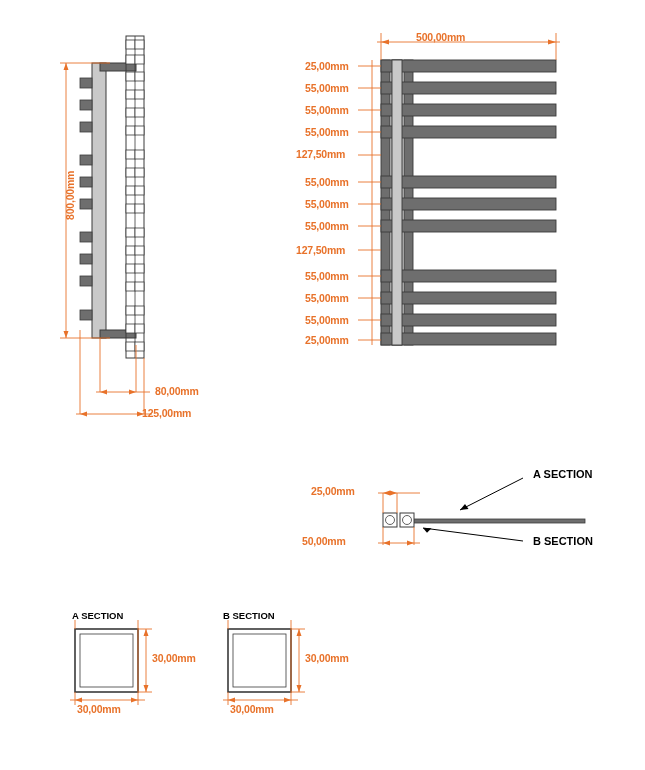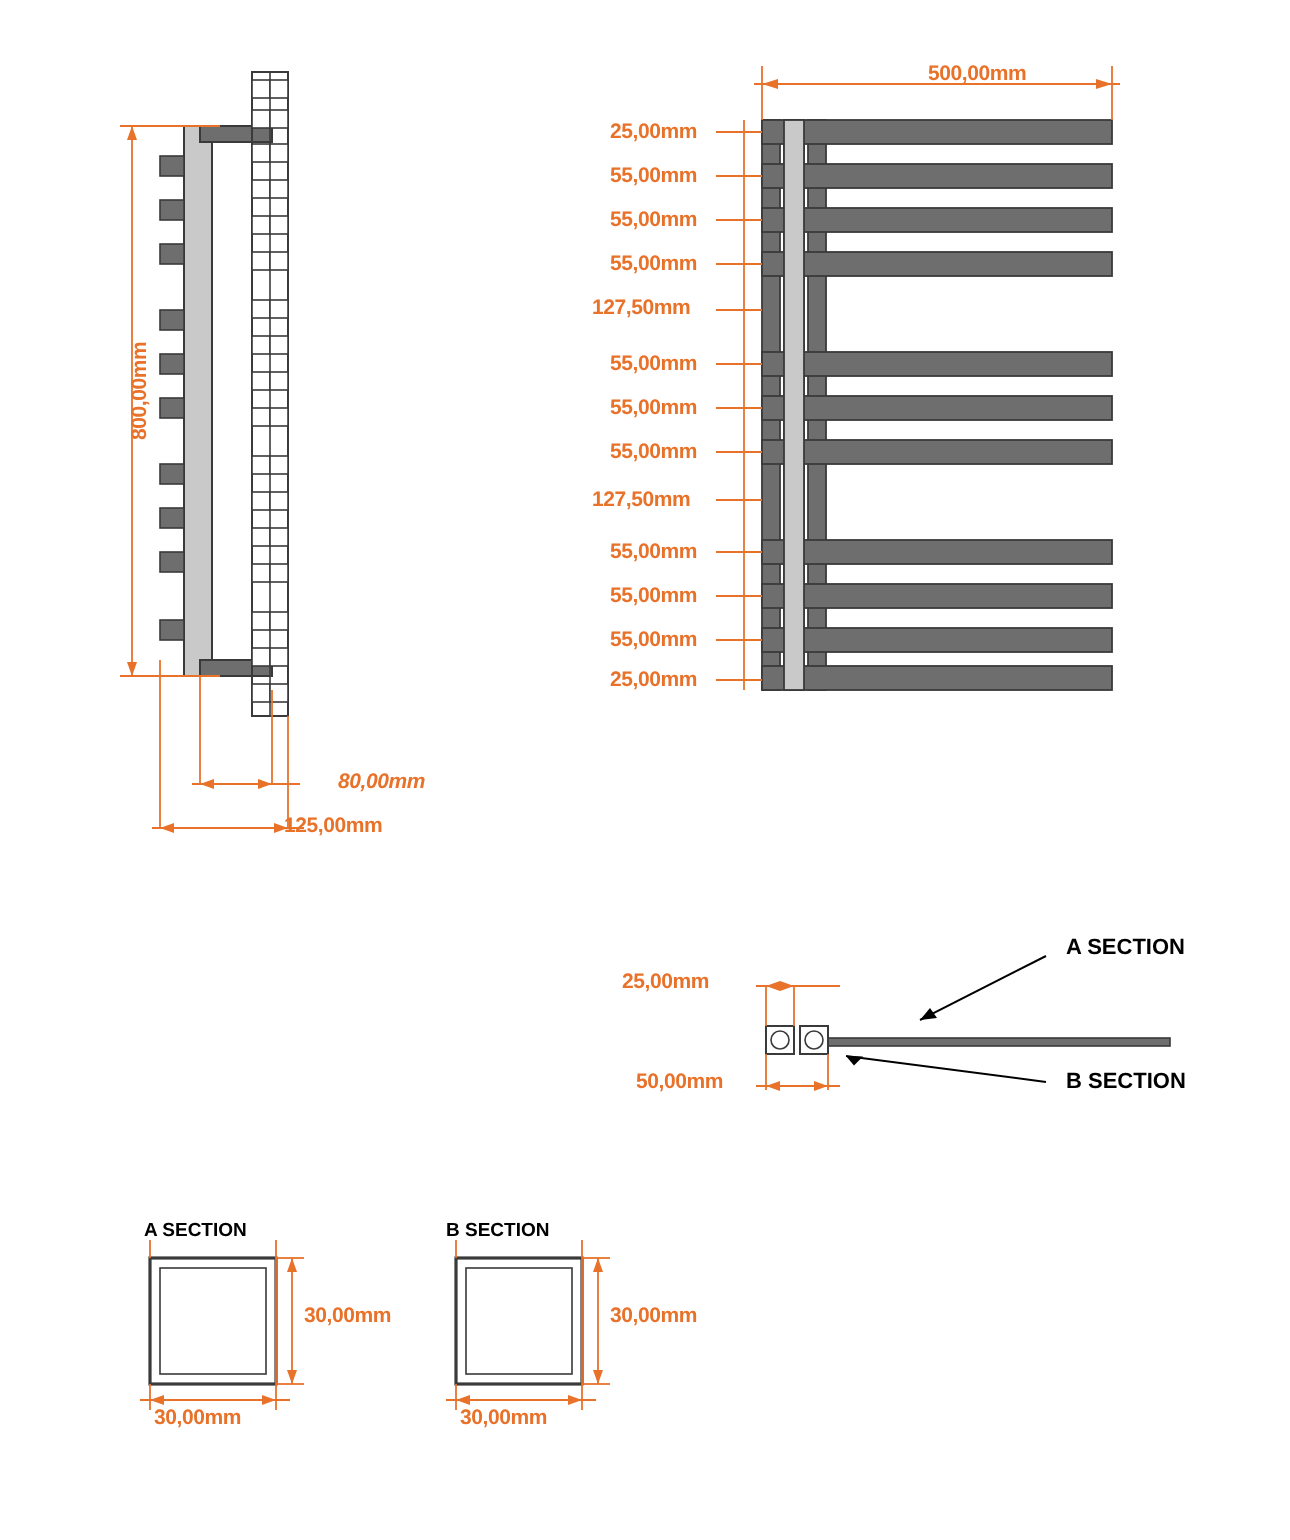--- a/index.html
+++ b/index.html
@@ -248,41 +248,41 @@
       <path d="M291,700 l-7,-2.5 v5 z" fill="#E8722A" stroke="none"></path>
       <line x1="299" y1="629" x2="299" y2="692"></line>
       <path d="M299,629 l-2.5,7 h5 z" fill="#E8722A" stroke="none"></path>
       <path d="M299,692 l-2.5,-7 h5 z" fill="#E8722A" stroke="none"></path>
       <line x1="291" y1="629" x2="305" y2="629"></line>
       <line x1="291" y1="692" x2="305" y2="692"></line>
     </g>
   </svg>
 
   <div class="dim-label vert" style="left:64px; top:220px;">800,00mm</div>
-  <div class="dim-label" style="left:169px; top:385px;font-style:italic;">80,00mm</div>
+  <div class="dim-label" style="left:155px; top:385px;">80,00mm</div>
   <div class="dim-label" style="left:142px; top:407px;">125,00mm</div>
 
-  <div class="dim-label" style="left:464px; top:31px;">500,00mm</div>
+  <div class="dim-label" style="left:416px; top:31px;">500,00mm</div>
 
   <div class="dim-label" style="left:305px; top:60px;">25,00mm</div>
   <div class="dim-label" style="left:305px; top:82px;">55,00mm</div>
   <div class="dim-label" style="left:305px; top:104px;">55,00mm</div>
   <div class="dim-label" style="left:305px; top:126px;">55,00mm</div>
   <div class="dim-label" style="left:296px; top:148px;">127,50mm</div>
   <div class="dim-label" style="left:305px; top:176px;">55,00mm</div>
   <div class="dim-label" style="left:305px; top:198px;">55,00mm</div>
   <div class="dim-label" style="left:305px; top:220px;">55,00mm</div>
   <div class="dim-label" style="left:296px; top:244px;">127,50mm</div>
   <div class="dim-label" style="left:305px; top:270px;">55,00mm</div>
   <div class="dim-label" style="left:305px; top:292px;">55,00mm</div>
   <div class="dim-label" style="left:305px; top:314px;">55,00mm</div>
   <div class="dim-label" style="left:305px; top:334px;">25,00mm</div>
 
   <div class="dim-label" style="left:311px; top:485px;">25,00mm</div>
-  <div class="dim-label" style="left:318px; top:535px;">50,00mm</div>
+  <div class="dim-label" style="left:302px; top:535px;">50,00mm</div>
   <div class="sec-label" style="left:533px; top:468px;">A SECTION</div>
   <div class="sec-label" style="left:533px; top:535px;">B SECTION</div>
 
   <div class="sec-label small" style="left:72px; top:610px;">A SECTION</div>
   <div class="dim-label" style="left:152px; top:652px;">30,00mm</div>
   <div class="dim-label" style="left:77px; top:703px;">30,00mm</div>
 
   <div class="sec-label small" style="left:223px; top:610px;">B SECTION</div>
   <div class="dim-label" style="left:305px; top:652px;">30,00mm</div>
   <div class="dim-label" style="left:230px; top:703px;">30,00mm</div>

